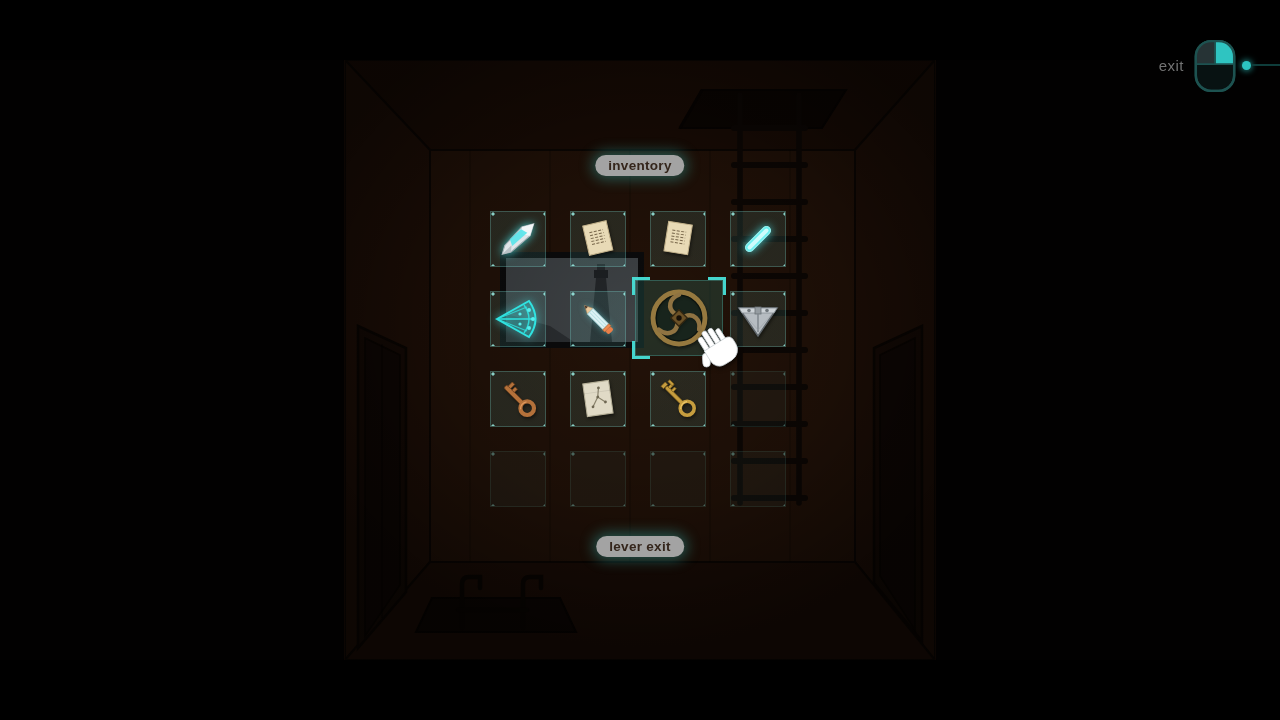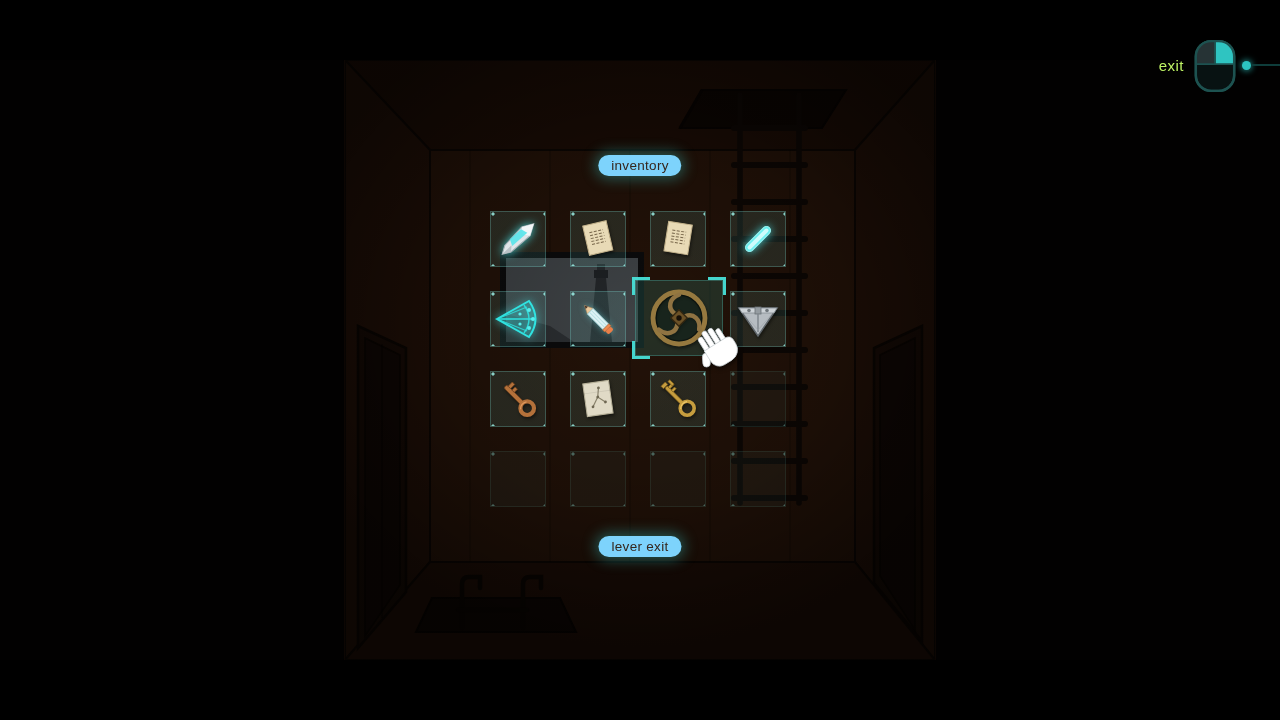--- a/index.html
+++ b/index.html
@@ -31,29 +31,29 @@
   .slot-selected{position:absolute;left:635px;top:280px;width:88px;height:76px;z-index:3;
     box-sizing:border-box;border:1px solid rgba(90,215,205,.28);
     background:rgba(48,112,98,0.30);}
   .slot-selected svg.item{position:absolute;left:0;right:0;top:0;bottom:0;margin:auto;}
   .br{position:absolute;width:15px;height:15px;border:3px solid rgba(72,224,216,.95);}
   .br.tl{left:-4px;top:-4px;border-right:none;border-bottom:none;}
   .br.tr{right:-4px;top:-4px;border-left:none;border-bottom:none;}
   .br.bl{left:-4px;bottom:-4px;border-right:none;border-top:none;}
   .br.brr{right:-4px;bottom:-4px;border-left:none;border-top:none;}
   .pill{position:absolute;left:640px;transform:translateX(-50%);z-index:4;
-    background:#7dd3fc;color:#35261c;font-size:13.5px;font-weight:normal;
+    background:#a3a3a3;color:#35261c;font-size:13.5px;font-weight:bold;
     padding:3px 13px;border-radius:12px;letter-spacing:.3px;white-space:nowrap;
     box-shadow:0 0 14px 3px rgba(60,220,214,.35);}
   .pill-inventory{top:155px;}
   .pill-item{top:536px;}
   .hand{position:absolute;left:694px;top:324px;z-index:5;
     filter:drop-shadow(1px 2px 2px rgba(0,0,0,.55));}
   .hud-exit{position:absolute;left:1128px;top:57px;width:56px;z-index:6;text-align:right;
-    color:#bef264;font-size:15px;letter-spacing:.5px;}
+    color:#737373;font-size:15px;letter-spacing:.5px;}
   .hud-mouse{position:absolute;left:1192px;top:37px;z-index:6;}
   .hud-dot{position:absolute;left:1242px;top:61px;width:9px;height:9px;border-radius:50%;
     background:#2cc4c1;box-shadow:0 0 6px 1px rgba(44,196,193,.7);z-index:6;}
   .hud-line{position:absolute;left:1252px;top:64px;width:28px;height:2px;background:#0f3d3b;z-index:6;}
   .glow-cyan{filter:drop-shadow(0 0 5px rgba(70,228,232,.85));}
   .glow-soft{filter:drop-shadow(0 0 3px rgba(110,220,225,.5));}
   .shadow-item{filter:drop-shadow(1px 2px 1.5px rgba(0,0,0,.45));}
 </style>
 </head>
 <body>

